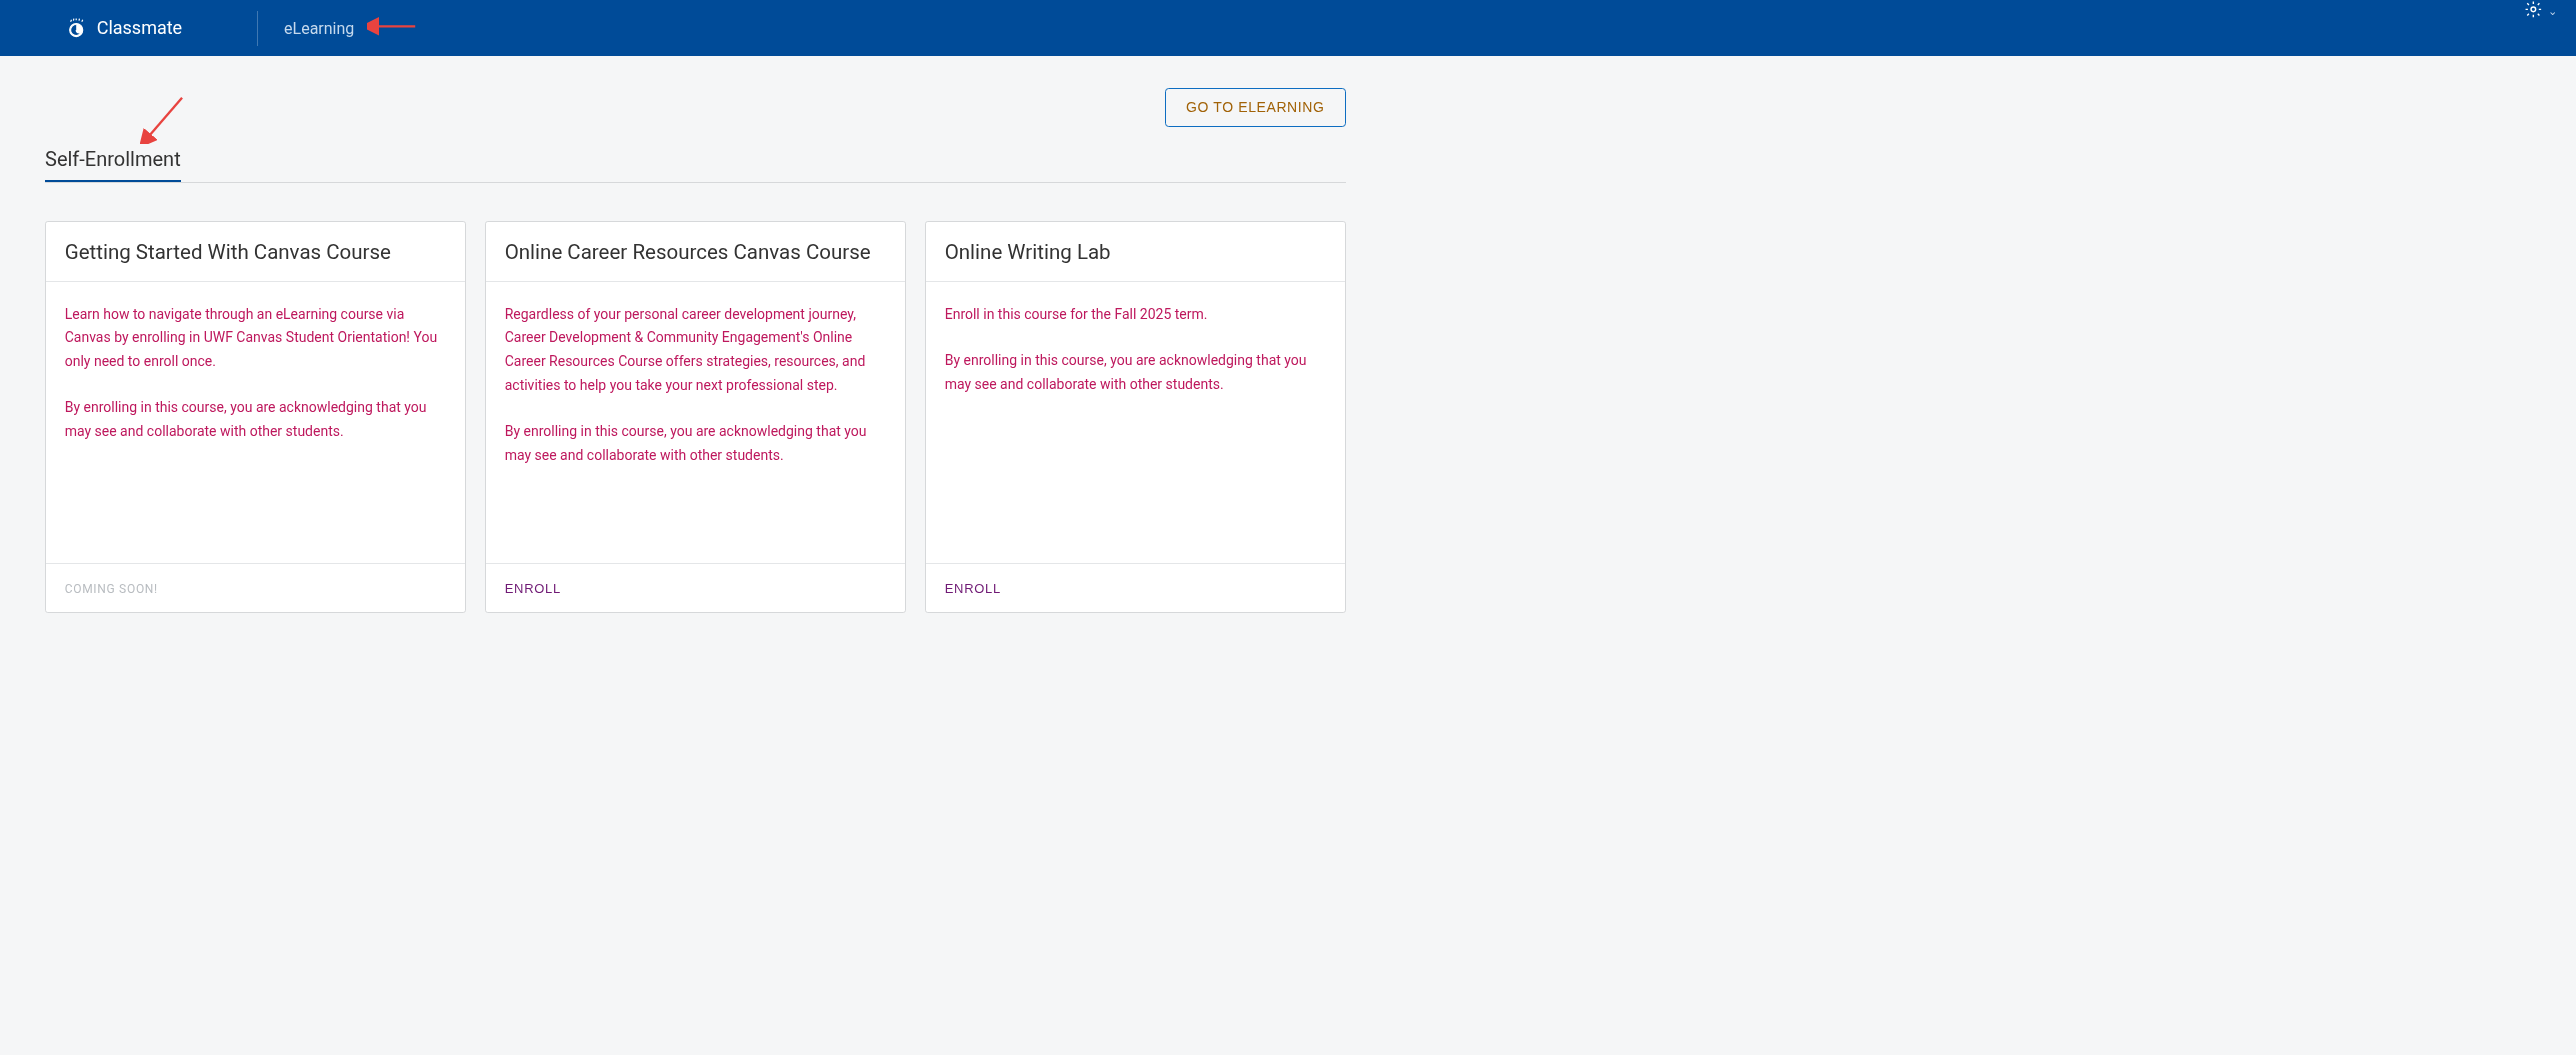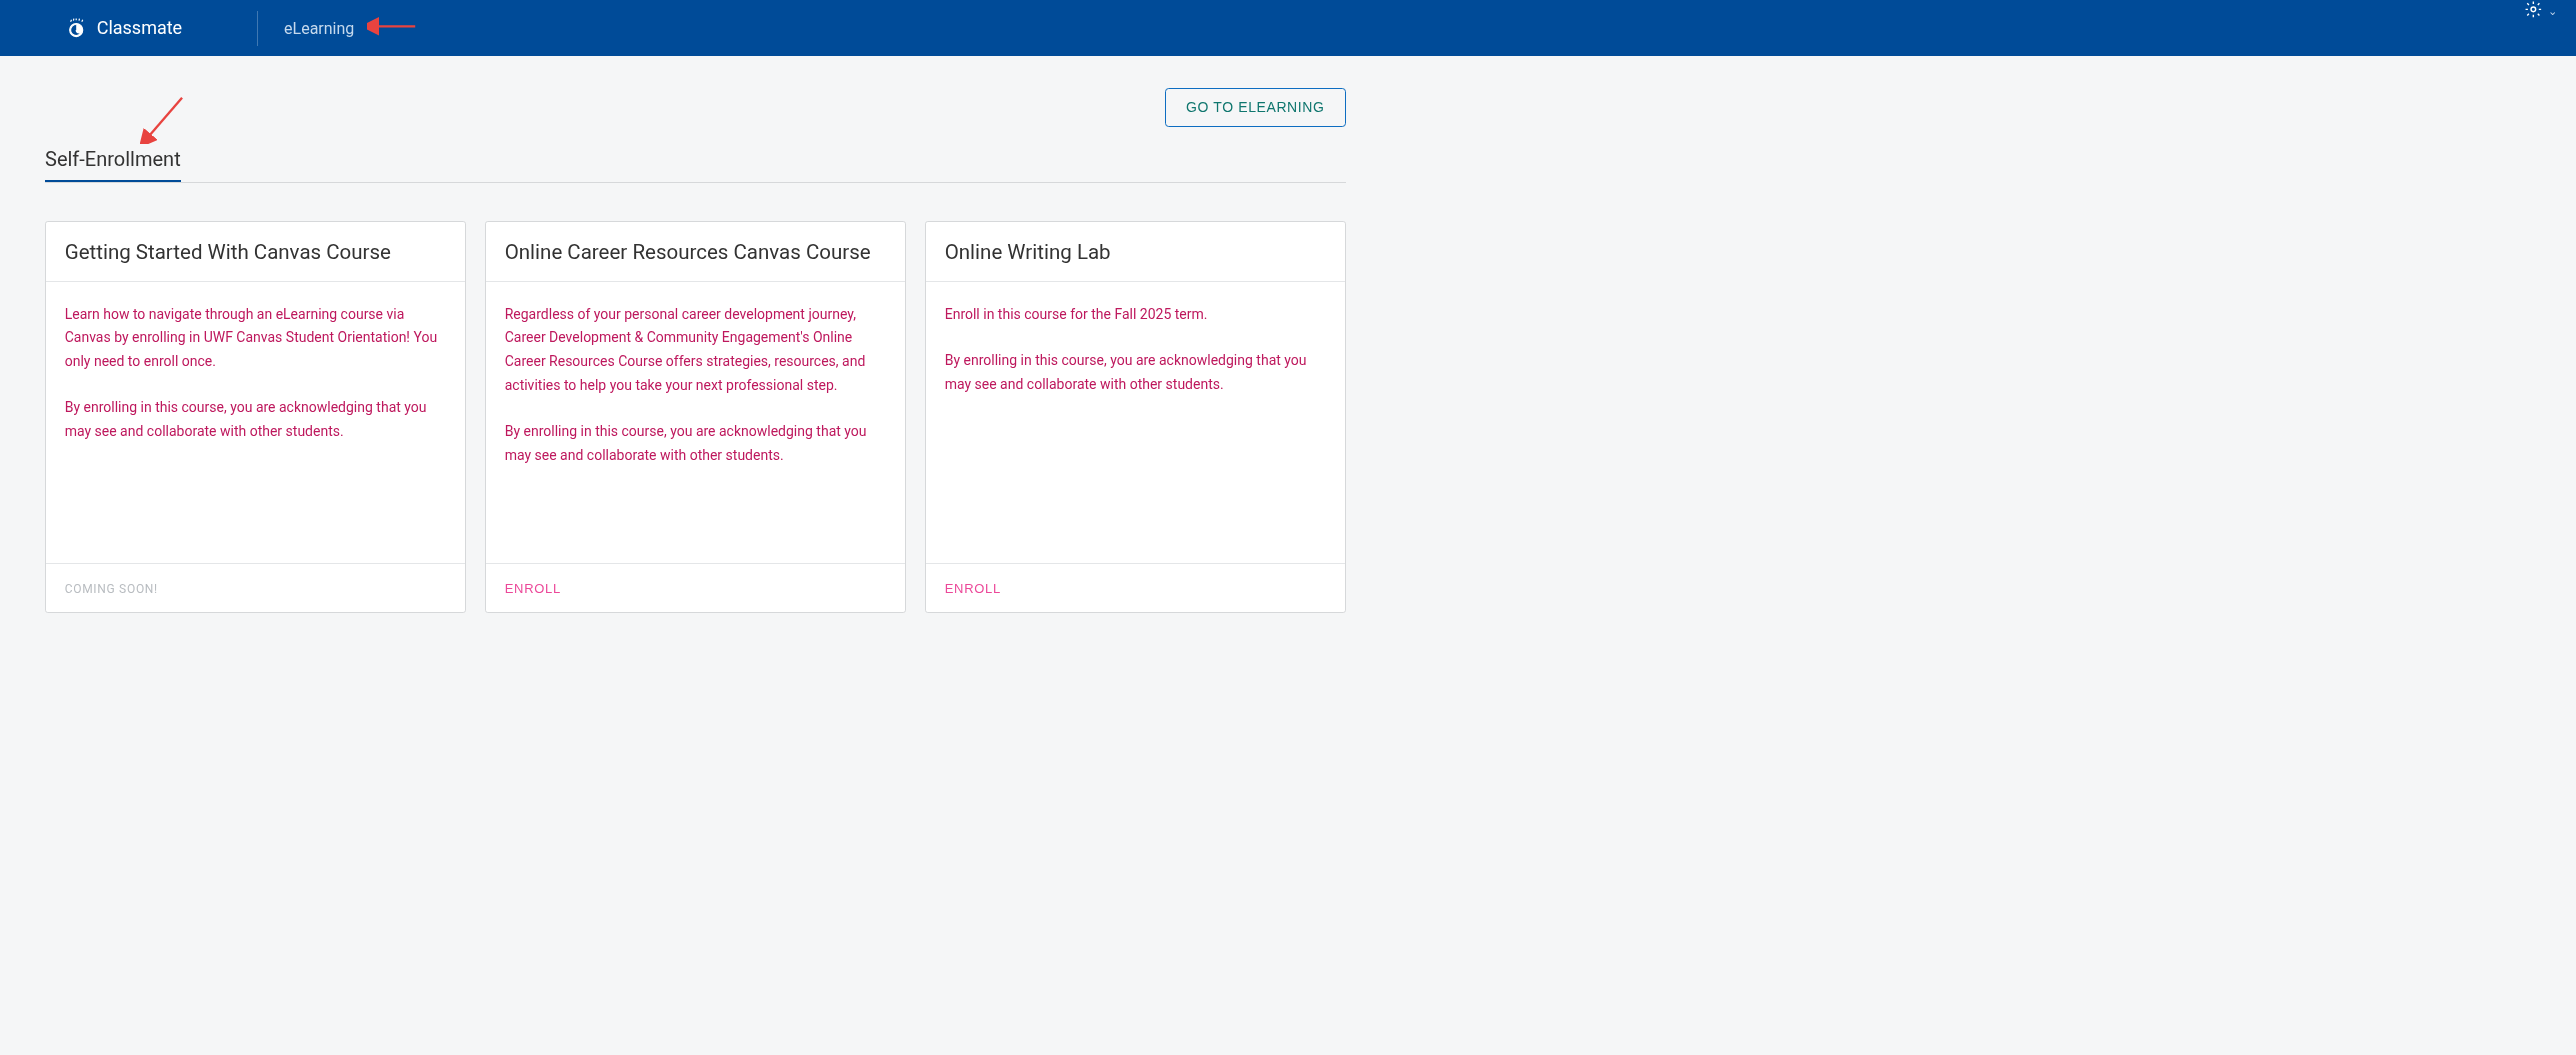--- a/index.html
+++ b/index.html
@@ -83,21 +83,21 @@
       max-width: 1391px;
       position: relative;
     }
     .top-actions {
       display: flex;
       justify-content: flex-end;
       margin-bottom: 20.5px;
     }
     .go-to-btn {
       border: 0.9px solid #0d6dc1;
-      color: #0f766e;
+      color: #a16207;
       background: transparent;
       padding: 10.3px 20.5px;
       font-size: 14px;
       letter-spacing: 0.6px;
       font-weight: 500;
       border-radius: 3.7px;
       cursor: pointer;
       text-transform: uppercase;
     }
     .tabs {
@@ -144,21 +144,21 @@
       color: #be185d;
     }
     .card-body p + p {
       margin-top: 22.4px;
     }
     .card-footer {
       border-top: 0.9px solid #e4e6e8;
       padding: 15px 18.7px;
     }
     .enroll-btn {
-      color: #ec4899;
+      color: #701a75;
       font-size: 13px;
       font-weight: 500;
       letter-spacing: 0.7px;
       text-transform: uppercase;
       background: none;
       border: none;
       cursor: pointer;
     }
     .coming-soon {
       color: #b8bcc0;

